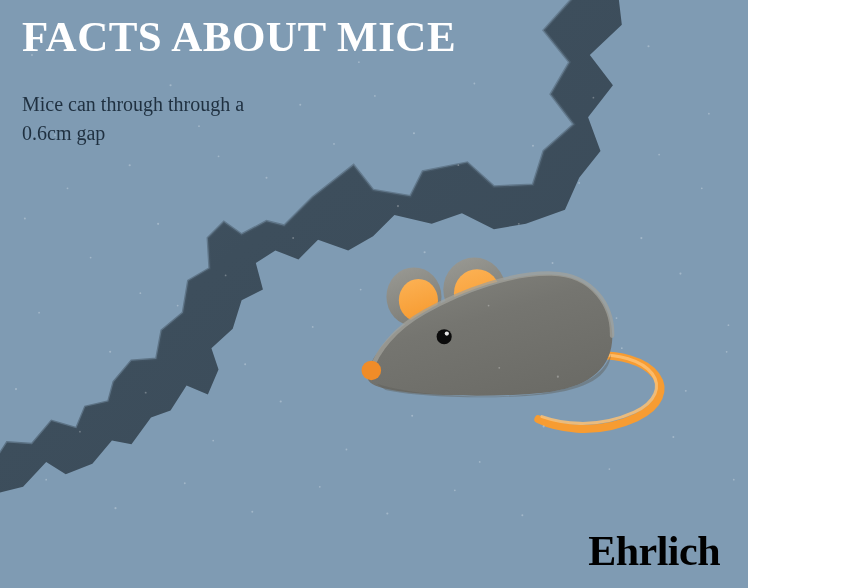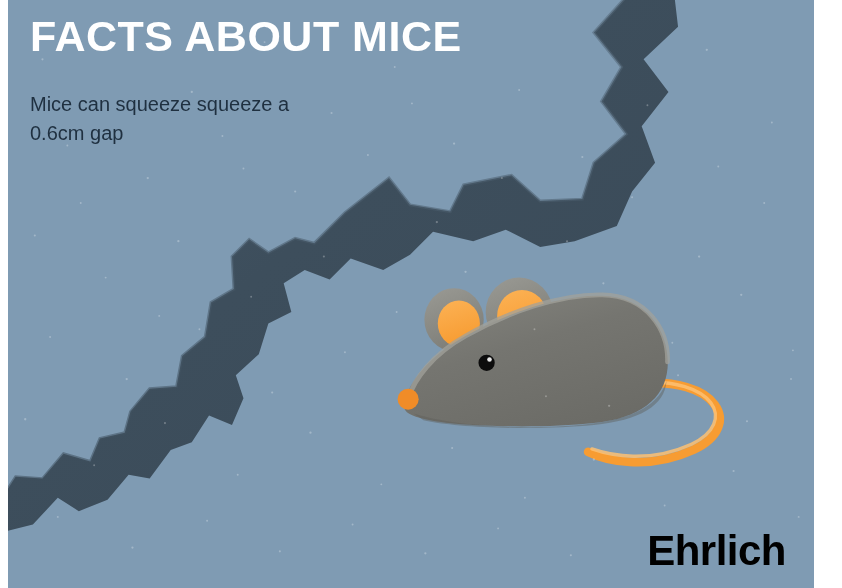--- a/index.html
+++ b/index.html
@@ -3,26 +3,25 @@
 <meta charset="utf-8">
 <title>Facts About Mice</title>
 <style>
   html, body {
     margin: 0;
     padding: 0;
     background: #ffffff;
   }
   #poster {
     position: relative;
-    width: 806px;
+    width: 748px;
     height: 588px;
     overflow: hidden;
     background: #7f9bb3;
-    font-family: Liberation Sans, sans-serif;
-    margin-left: 8px;
+    font-family: Liberation Serif, serif;
     -webkit-font-smoothing: antialiased;
   }
   
   .speckles {
     position: absolute;
     inset: 0;
     pointer-events: none;
     z-index: 5;
     opacity: .5;
   }
@@ -256,19 +255,19 @@
         <circle cx="158" cy="330" r="1"></circle>
       <circle cx="246" cy="176" r="1"></circle>
         <circle cx="422" cy="108" r="1"></circle>
       <circle cx="562" cy="414" r="1"></circle>
         <circle cx="742" cy="174" r="1"></circle>
     </g>
   </svg>
 
   <div class="text-block">
     <h1 class="poster-title">FACTS ABOUT MICE</h1>
-    <p class="poster-subtitle">Mice can squeeze squeeze a
+    <p class="poster-subtitle">Mice can through through a
 0.6cm gap</p>
   </div>
 
   <div class="brand">Ehrlich</div>
 
 </div>
 
 </body></html>

